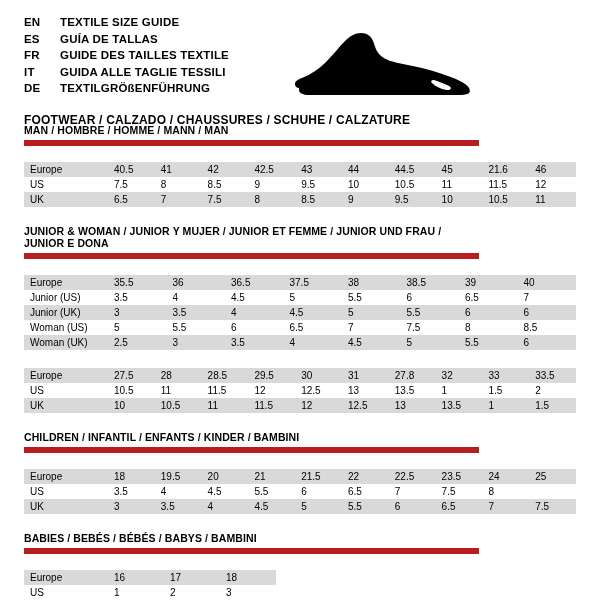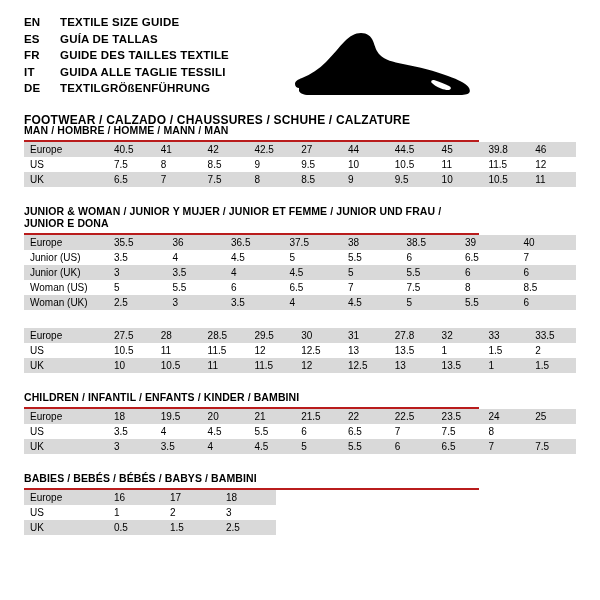--- a/index.html
+++ b/index.html
@@ -57,22 +57,22 @@
 
   
   .block {
     margin-top: 18px;
   }
   .block-title {
     font-size: 10.5px;
     font-weight: bold;
     letter-spacing: 0.1px;
     padding-bottom: 4px;
-    border-bottom: 2px solid #b91c1c;
-    margin-bottom: 0;
+    border-bottom: 6px solid #b91c1c;
+    margin-bottom: 16px;
   }
   table.size {
     border-collapse: collapse;
     width: 100%;
     font-size: 10px;
     table-layout: fixed;
   }
   table.size td {
     height: 15px;
     padding: 0 0 0 6px;
@@ -147,25 +147,25 @@
             <col style="width: 46.8px;">
             <col style="width: 46.8px;">
           </colgroup>
           <tbody>
             <tr class="shaded">
               <td class="lbl">Europe</td>
               <td>40.5</td>
               <td>41</td>
               <td>42</td>
               <td>42.5</td>
-              <td>27</td>
+              <td>43</td>
               <td>44</td>
               <td>44.5</td>
               <td>45</td>
-              <td>39.8</td>
+              <td>21.6</td>
               <td>46</td>
             </tr>
             <tr>
               <td class="lbl">US</td>
               <td>7.5</td>
               <td>8</td>
               <td>8.5</td>
               <td>9</td>
               <td>9.5</td>
               <td>10</td>

